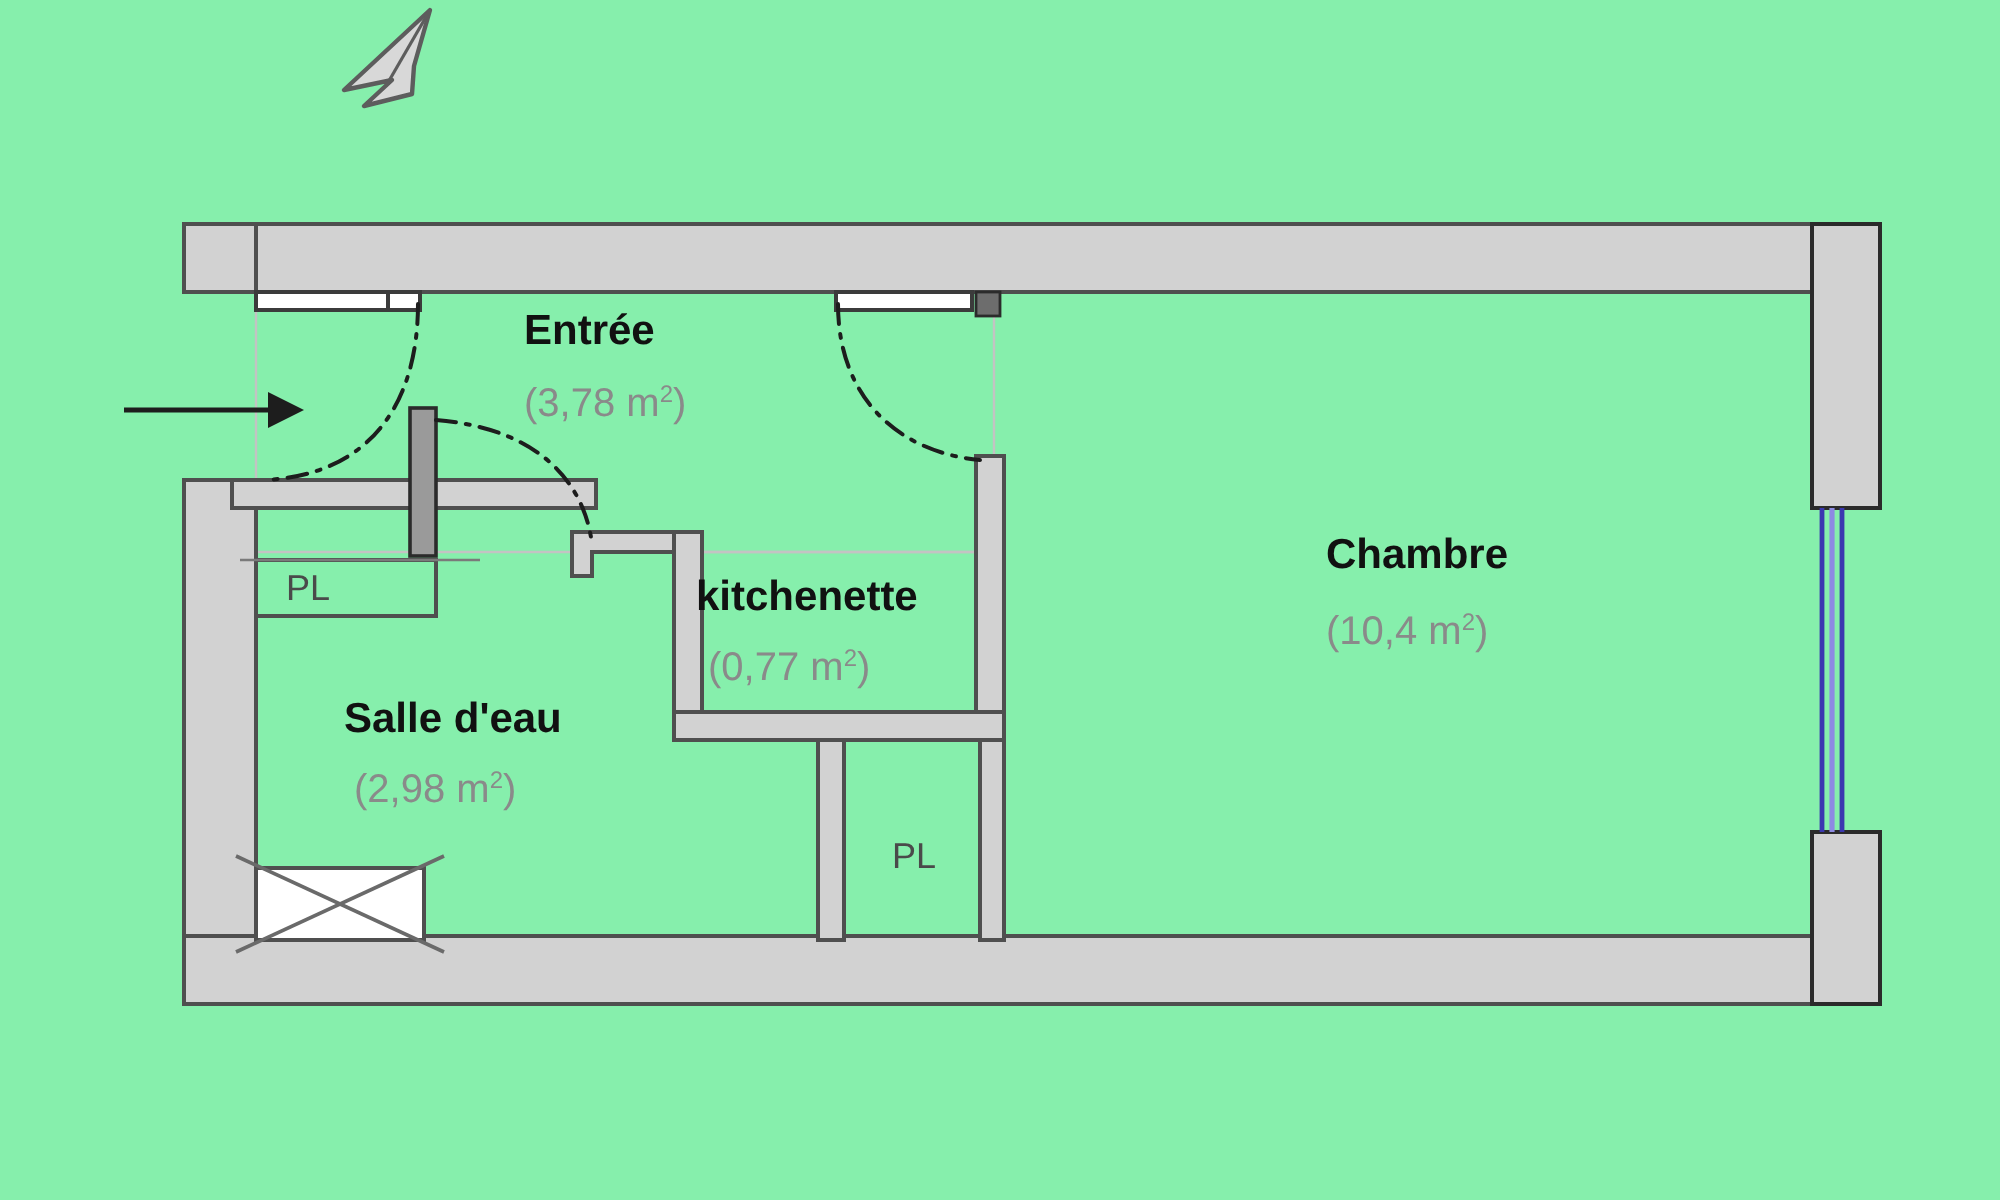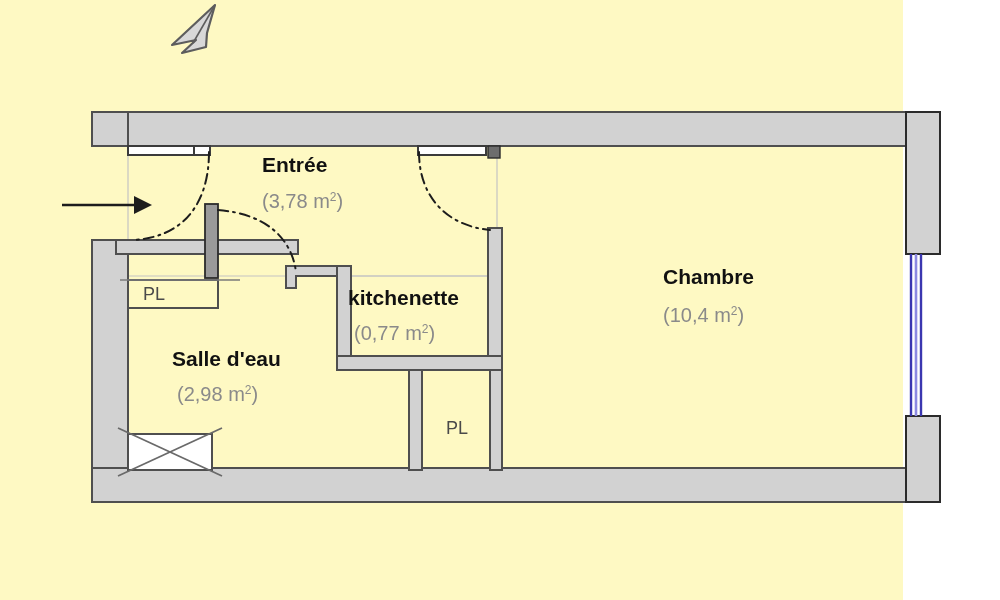--- a/index.html
+++ b/index.html
@@ -9,23 +9,23 @@
     background: #ffffff;
   }
   body {
     width: 1000px;
     height: 600px;
     overflow: hidden;
     font-family: "Liberation Sans", sans-serif;
   }
   #plan-root {
     position: relative;
-    width: 903px;
+    width: 1000px;
     height: 600px;
-    background: #fef9c3;
+    background: #86efac;
   }
   svg#floorplan {
     position: absolute;
     top: 0;
     left: 0;
     width: 1000px;
     height: 600px;
     display: block;
   }
   .room-name {

